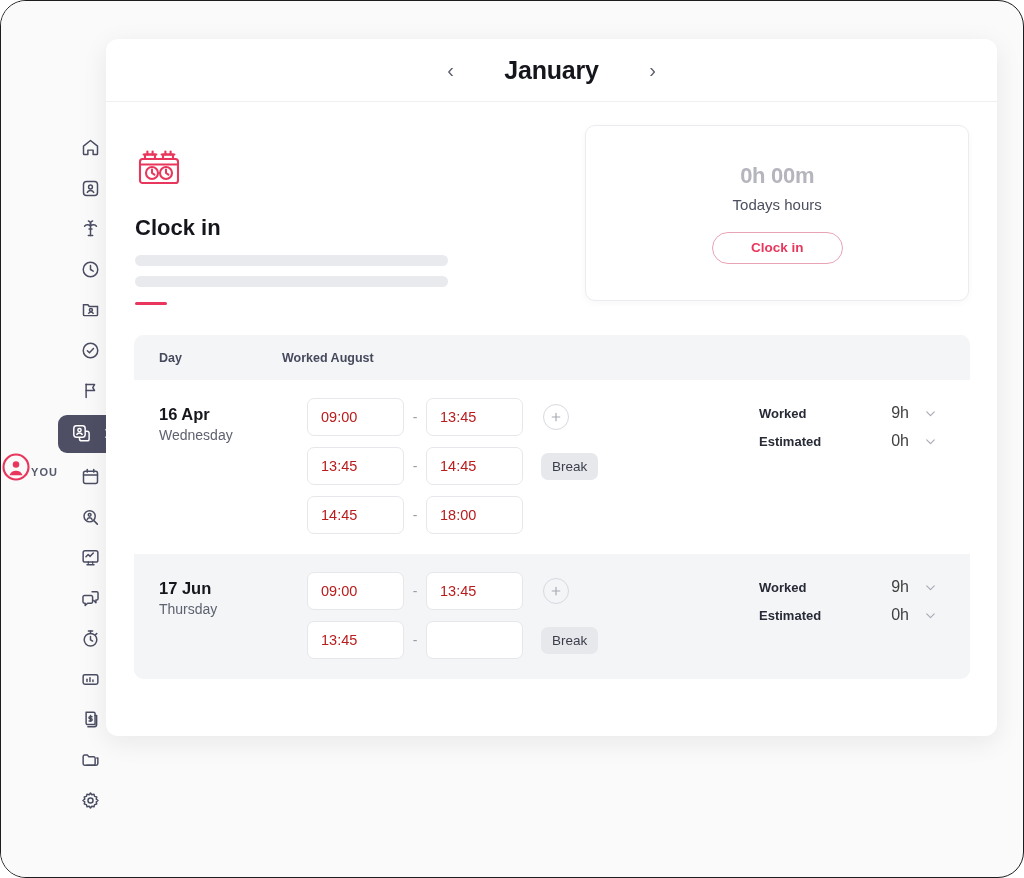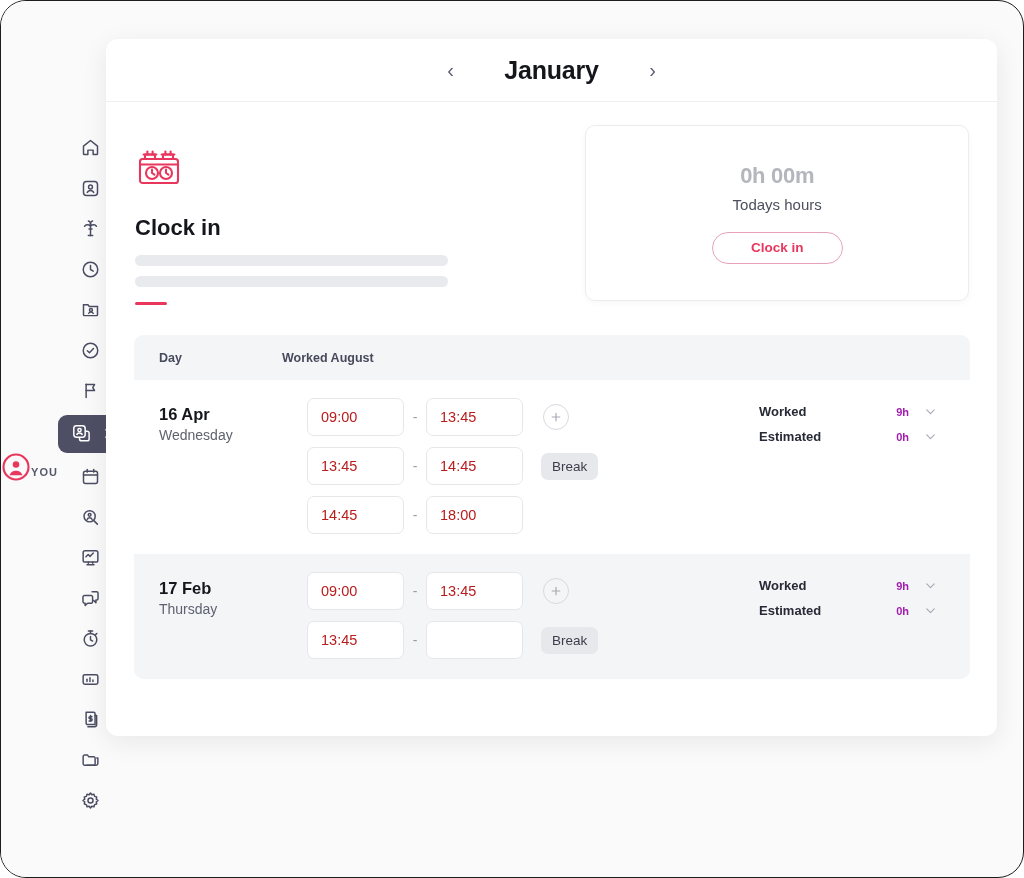--- a/index.html
+++ b/index.html
@@ -319,23 +319,23 @@
 
   .worked-label {
     font-size: 13px;
     font-weight: 700;
     color: #272a36;
     width: 120px;
     text-align: left;
   }
 
   .worked-value {
-    font-size: 11px;
-    font-weight: 700;
-    color: #a21caf;
+    font-size: 16px;
+    font-weight: 400;
+    color: #404040;
     width: 30px;
     text-align: right;
   }
 
   .worked-caret {
     margin-left: 14px;
     color: #a9abb5;
     display: flex;
     align-items: center;
     cursor: pointer;
@@ -610,21 +610,21 @@
               <svg width="15" height="15" viewBox="0 0 24 24" fill="none" stroke="currentColor" stroke-width="1.9" stroke-linecap="round" stroke-linejoin="round">
                 <path d="M6 9.5l6 6 6-6"></path>
               </svg>
             </span>
           </div>
         </div>
       </div>
 
       <div class="day-row grey">
         <div class="day-col">
-          <div class="day-date">17 Feb</div>
+          <div class="day-date">17 Jun</div>
           <div class="day-name">Thursday</div>
         </div>
 
         <div class="shift-col">
 
           <div class="shift-line">
             <input class="time-input" value="09:00" style="">
             <span class="dash">-</span>
             <input class="time-input" value="13:45" style="">
             <button class="add-btn">

